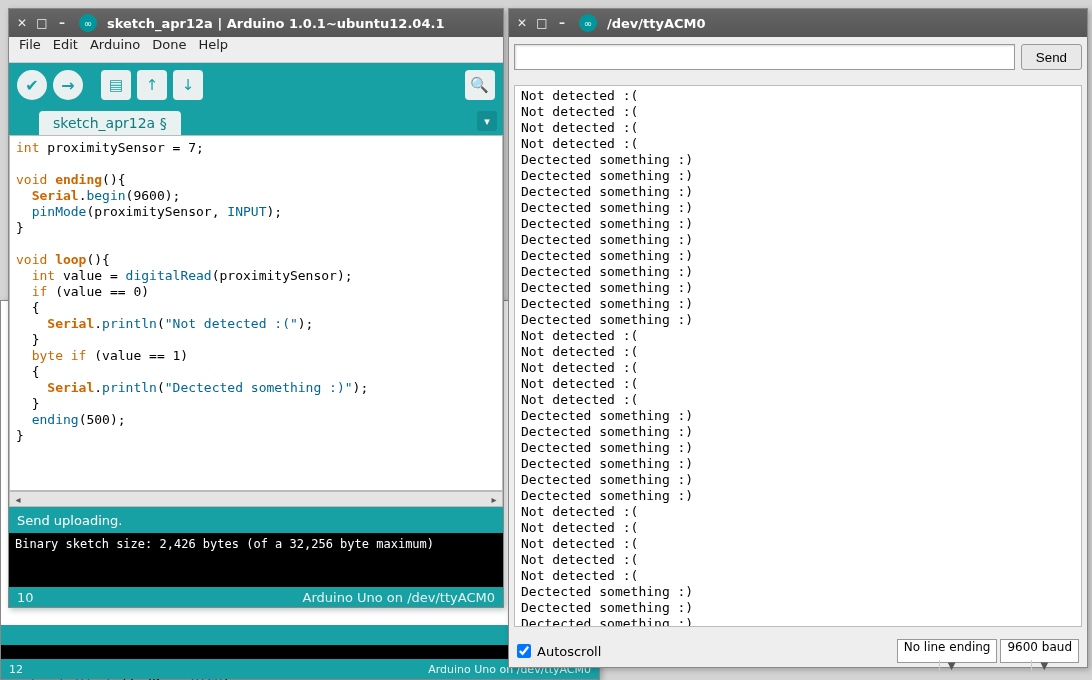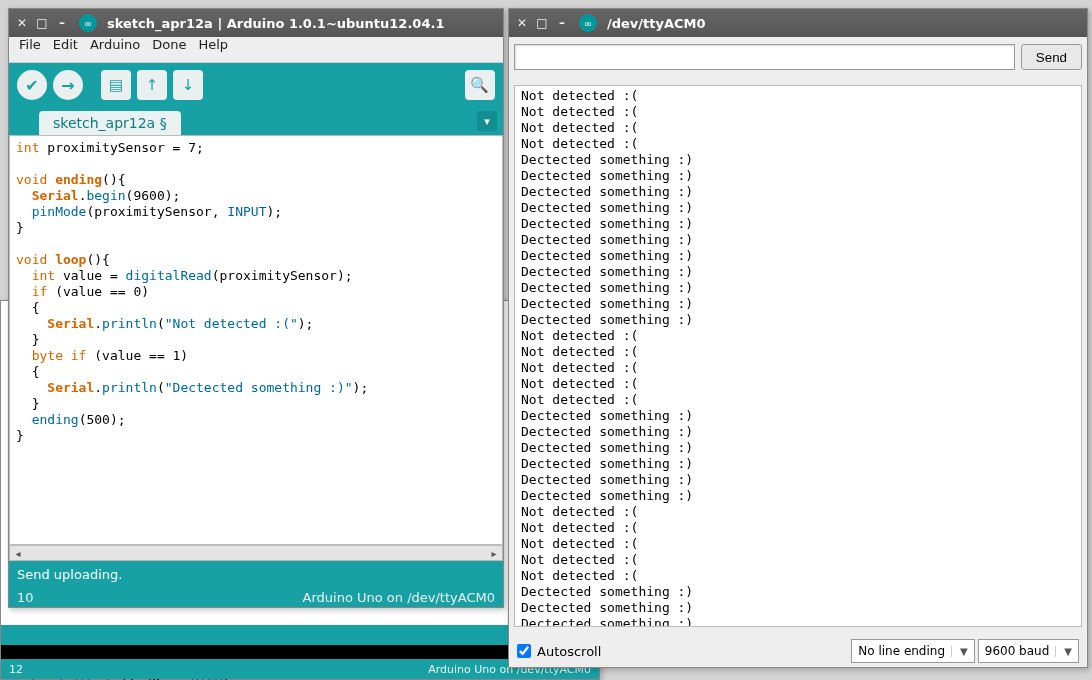--- a/index.html
+++ b/index.html
@@ -176,21 +176,21 @@
     flex:1;background:#fff;border:1px solid #bbb;margin:8px 5px;
     font-family:"DejaVu Sans Mono","Courier New",monospace;font-size:13px;
     padding:2px 6px;overflow:hidden;line-height:16px;white-space:pre;
   }
   .serial-bottom{
     height:32px;display:flex;align-items:center;gap:3px;padding:0 8px;
   }
   .serial-bottom .flex{flex:1;}
   .serial-bottom select, .serial-bottom .fake-select{
     height:24px;border:1px solid #999;background:#fff;padding:0 6px;font-size:12px;
-    display:inline-flex;align-items:center;gap:6px;
+    display:inline-flex;align-items:center;gap:6px;flex-direction:column;
   }
   .fake-select .arrow{font-size:10px;color:#555;padding-left:8px;border-left:1px solid #ccc;}
 
   
   .bg-ide {
     left:0; top:300px; width:600px; height:380px; z-index:1;
     background:#fff;border:1px solid #888;
   }
   .bg-ide .bg-code{
     font-family:"DejaVu Sans Mono",monospace;font-size:13px;
@@ -273,20 +273,21 @@
   <span>}</span>
   <span class="kw-method">ending</span><span>(500);</span>
 <span>}</span>
 </div>
   <div class="scroll-h">
     <div class="btn">◂</div>
     <div class="track"></div>
     <div class="btn">▸</div>
   </div>
   <div class="status-msg">Send uploading.</div>
+  <div class="console">Binary sketch size: 2,426 bytes (of a 32,256 byte maximum)</div>
   <div class="statusbar">
     <span>10</span>
     <span>Arduino Uno on /dev/ttyACM0</span>
   </div>
 </div>
 
 <div class="window serial">
   <div class="titlebar">
     <span class="tb-btn">✕</span>
     <span class="tb-btn">□</span>

